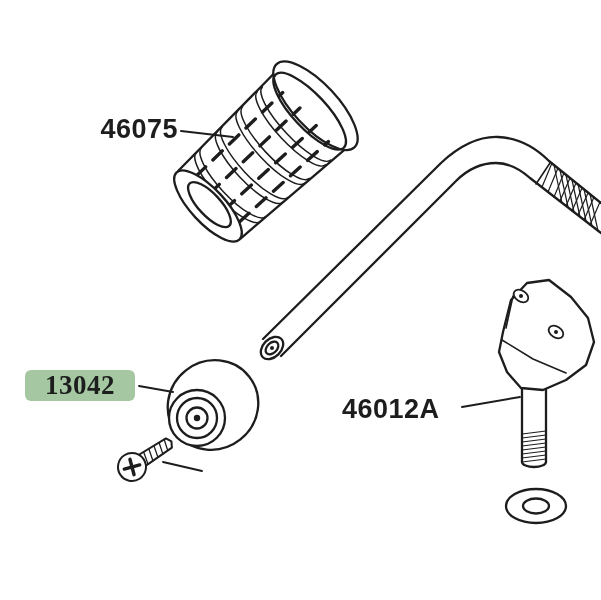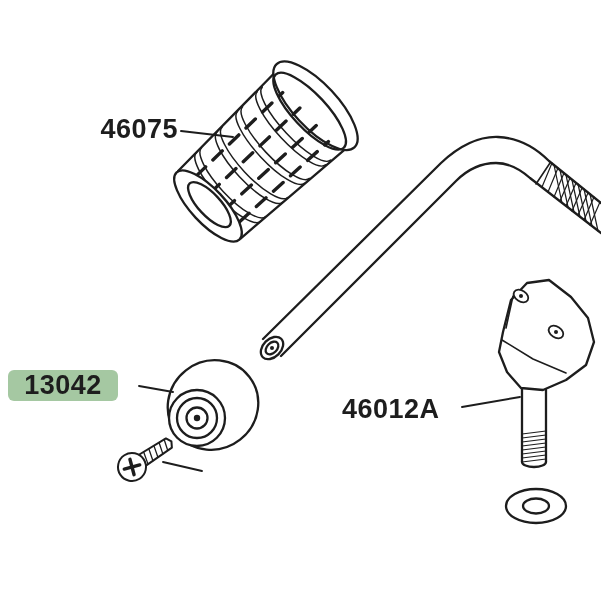--- a/index.html
+++ b/index.html
@@ -157,18 +157,18 @@
     <g class="art" stroke-width="1.9">
       <line x1="181" y1="131" x2="233" y2="137"></line>
       <line x1="139" y1="386" x2="173" y2="392"></line>
       <line x1="202" y1="471" x2="163" y2="462"></line>
       <line x1="462" y1="407" x2="520" y2="397"></line>
     </g>
   </svg>
 
   <div class="part-label" style="left:62px; top:114px; width:116px; text-align:right;">46075</div>
 
-  <div class="part-label highlight" style="left:8px; top:370px;">13042</div>
+  <div class="part-label highlight" style="left:25px; top:370px;font-family:Liberation Serif, serif;">13042</div>
 
 
   <div class="part-label" style="left:342px; top:394px;">46012A</div>
 
 </div>
 
 </body></html>

